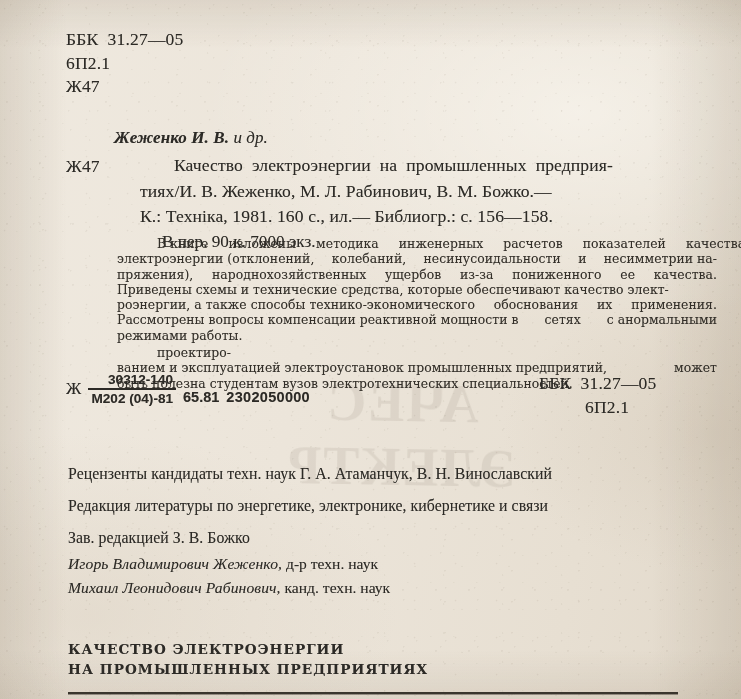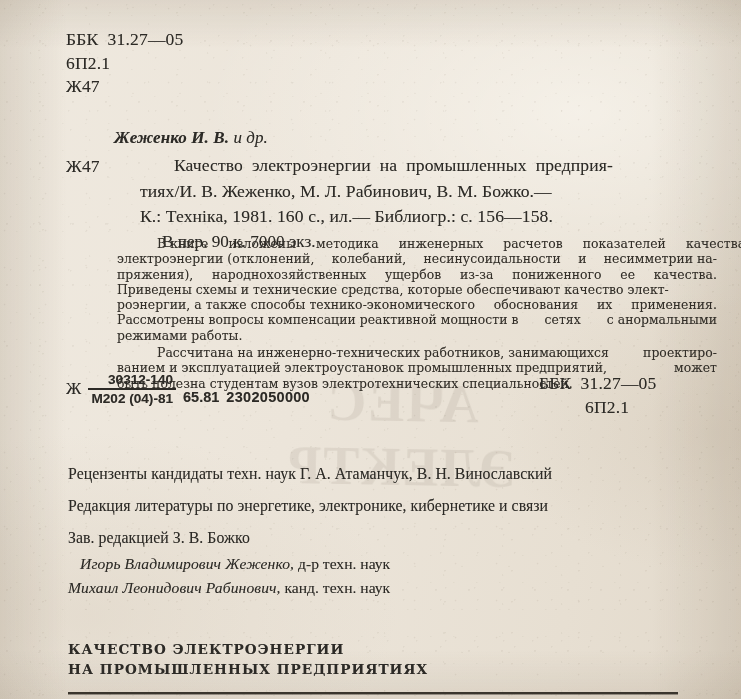--- a/index.html
+++ b/index.html
@@ -225,21 +225,20 @@
     letter-spacing: .05px;
   }
   #credits .line { white-space: nowrap; }
 
   
   #authors {
     left: 68px;
     top: 552px;
     font-size: 15.6px;
     line-height: 24px;
-    text-align: right;
   }
   #authors .line { white-space: nowrap; }
   #authors .nm {
     font-style: italic;
     letter-spacing: .1px;
   }
   #authors .deg { font-style: normal; }
 
   
   #book-title {
@@ -310,21 +309,21 @@
         <p>
           <span class="ln j ind"><span>В книге</span><span>изложены</span><span>методика</span><span>инженерных</span><span>расчетов</span><span>показателей</span><span>качества</span></span>
           <span class="ln j"><span>электроэнергии (отклонений,</span><span>колебаний,</span><span>несинусоидальности</span><span>и</span><span>несимметрии на-</span></span>
           <span class="ln j"><span>пряжения),</span><span>народнохозяйственных</span><span>ущербов</span><span>из-за</span><span>пониженного</span><span>ее</span><span>качества.</span></span>
           <span class="ln">Приведены схемы и технические средства, которые обеспечивают качество элект-</span>
           <span class="ln j"><span>роэнергии, а также способы технико-экономического</span><span>обоснования</span><span>их</span><span>применения.</span></span>
           <span class="ln j"><span>Рассмотрены вопросы компенсации реактивной мощности в</span><span>сетях</span><span>с анормальными</span></span>
           <span class="ln">режимами работы.</span>
         </p>
         <p>
-          <span class="ln j ind"><span>Рассчитана на инженерно-технических работников, занимающихся</span><span>проектиро-</span></span>
+          <span class="ln j ind"><span>проектиро-</span></span>
           <span class="ln j"><span>ванием и эксплуатацией электроустановок промышленных предприятий,</span><span>может</span></span>
           <span class="ln">быть полезна студентам вузов электротехнических специальностей.</span>
         </p>
       </div>
 
     <div class="blk" id="imprint-codes">
       <div class="frac-row">
         <span class="lead">Ж</span>
         <span class="frac">
           <span class="num">30312-140</span>

